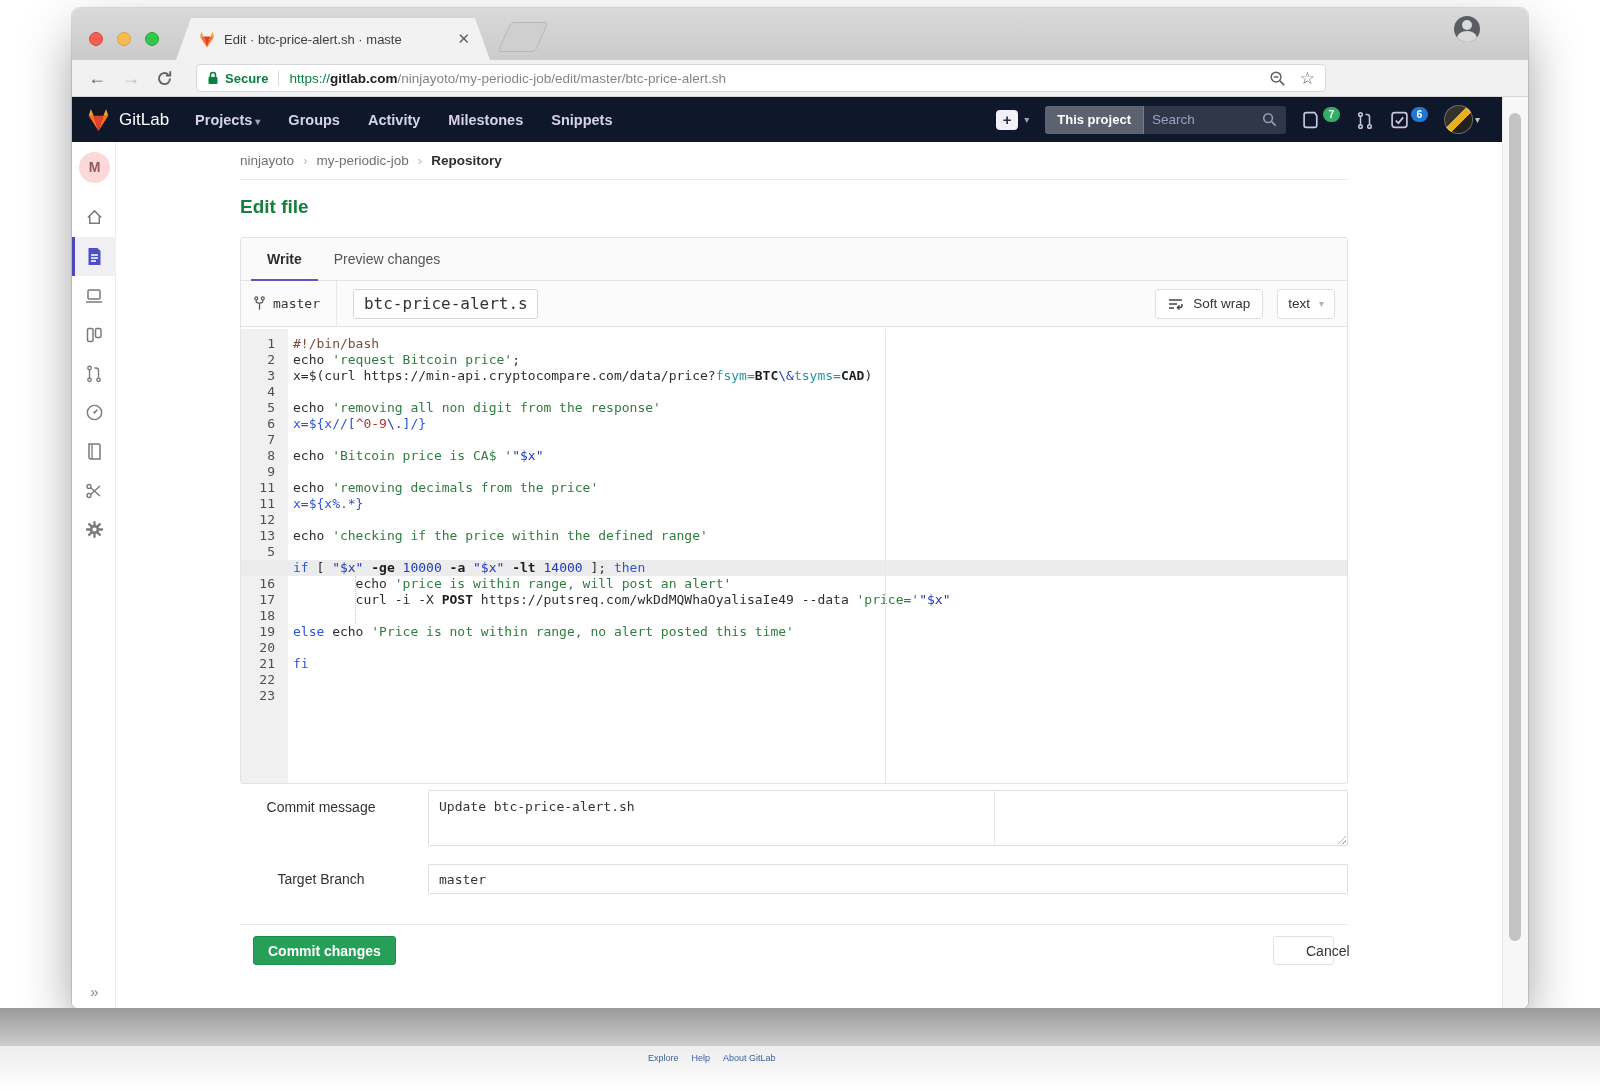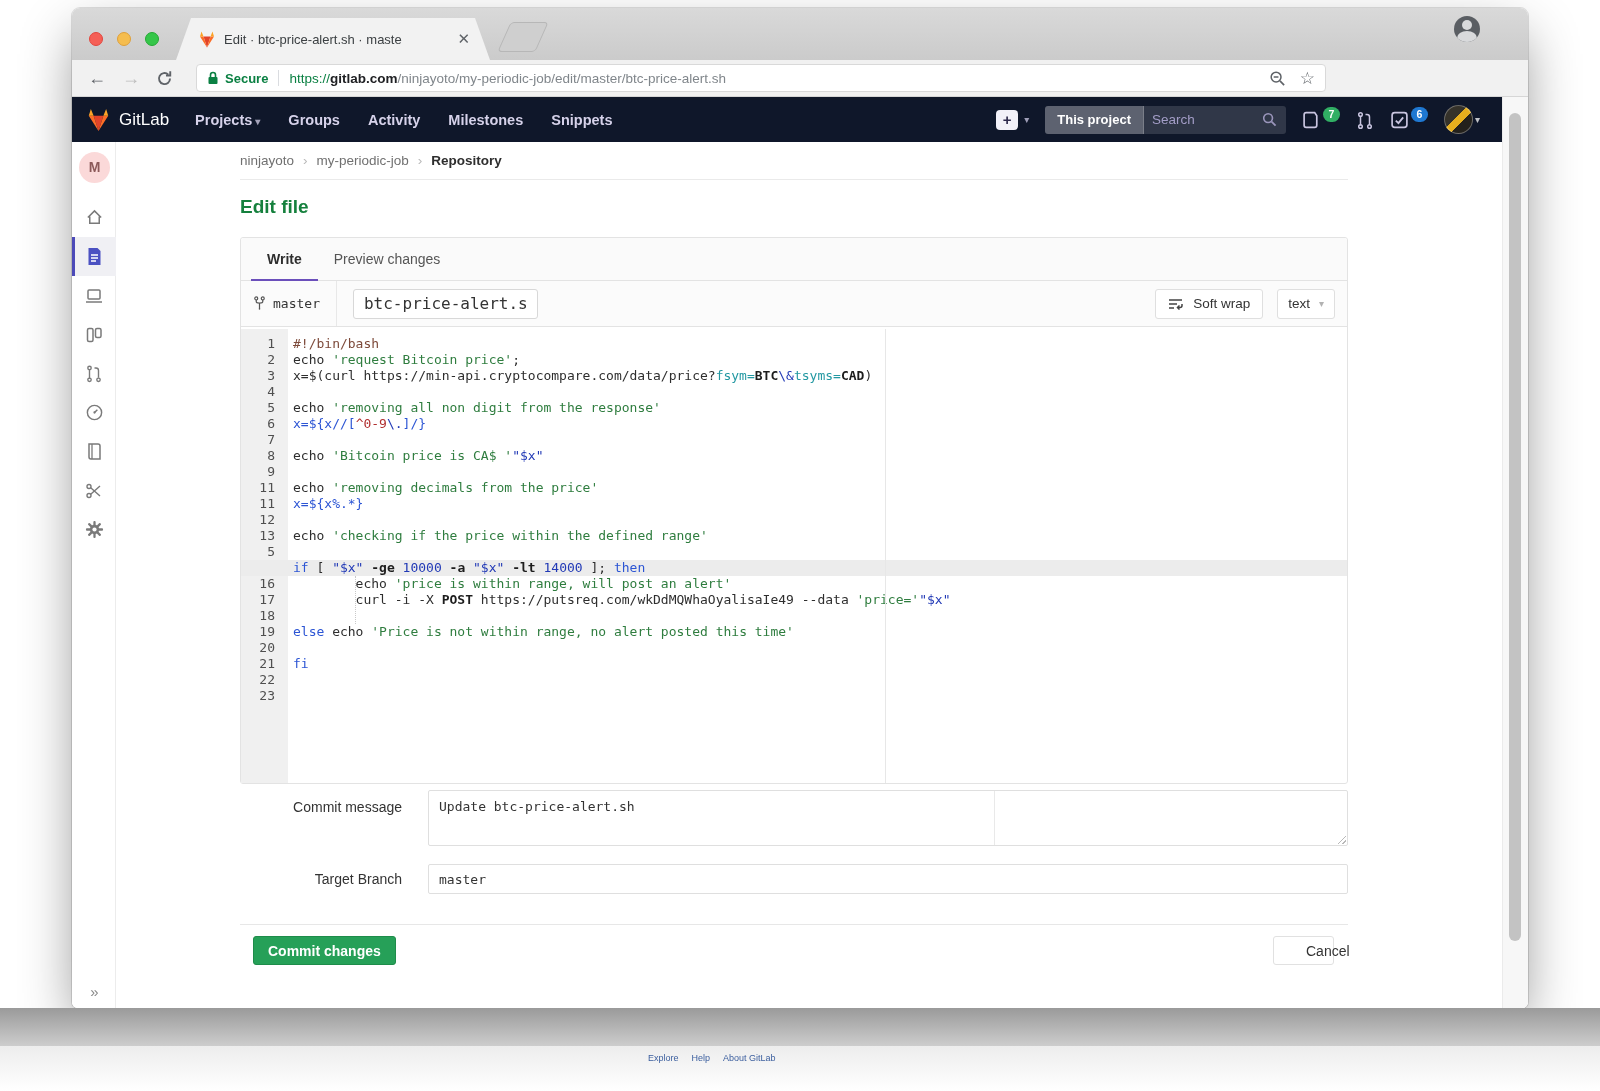--- a/index.html
+++ b/index.html
@@ -97,21 +97,21 @@
   .codearea { position:absolute; left:47px; top:0; right:0; bottom:0; padding-top:7px; }
   .cl { height:16px; padding-left:5px; white-space:pre; color:#2e2e2e; }
   .cl.act-l { background:#ececec; margin-left:-47px; padding-left:52px; }
   .print-margin { position:absolute; left:644px; top:0; bottom:0; width:1px; background:#e7e7e7; }
   .indent-guide { position:absolute; left:114px; top:247px; height:48px; border-left:1px dotted #c9c9c9; }
   .tk-c { color:#7d4a3a; } .tk-s { color:#2f7d3f; } .tk-k { color:#2c55d4; }
   .tk-v { color:#2139b6; } .tk-t { color:#2398a2; } .tk-r { color:#b12f2f; }
   .tk-b { color:#1d1d1d; font-weight:700; } .tk-p { color:#2e2e2e; }
 
   .form-row { position:absolute; left:124px; width:1108px; display:flex; }
-  .form-label { flex:0 0 162px; text-align:right; margin-right:26px; font-size:14px; color:#333; padding-top:9px; }
+  .form-label { flex:0 0 162px; text-align:center; margin-right:26px; font-size:14px; color:#333; padding-top:9px; }
   .row-commit { top:648px; }
   .row-branch { top:722px; }
   .commit-box { position:relative; flex:1; height:56px; border:1px solid #dfdfdf; border-radius:2px; background:#fff; }
   .commit-box textarea { width:100%; height:100%; border:none; outline:none; resize:none; font-family:"DejaVu Sans Mono", monospace; font-size:13px; color:#333; padding:8px 10px; background:transparent; }
   .commit-ruler { position:absolute; left:565px; top:0; bottom:0; width:1px; background:#e9e9e9; }
   .grip { position:absolute; right:1px; bottom:1px; width:11px; height:11px; background:repeating-linear-gradient(-45deg, transparent 0 2px, #b9b9b9 2px 3px); clip-path:polygon(100% 0, 100% 100%, 0 100%); }
   .branch-input { flex:1; height:30px; border:1px solid #dfdfdf; border-radius:2px; font-family:"DejaVu Sans Mono", monospace; font-size:13px; color:#333; padding:0 10px; }
   .form-div { position:absolute; left:124px; top:782px; width:1108px; height:1px; background:#e7e7e7; }
   .btn-commit { position:absolute; left:137px; top:794px; height:29px; padding:0 14px; background:#26a058; border:1px solid #1e8c4a; border-radius:3px; color:#fff; font-size:14px; font-weight:600; }
   .btn-cancel { position:absolute; left:1157px; top:794px; height:29px; width:61px; background:#fff; border:1px solid #e1e1e1; border-radius:3px; color:#333; font-size:14px; }

